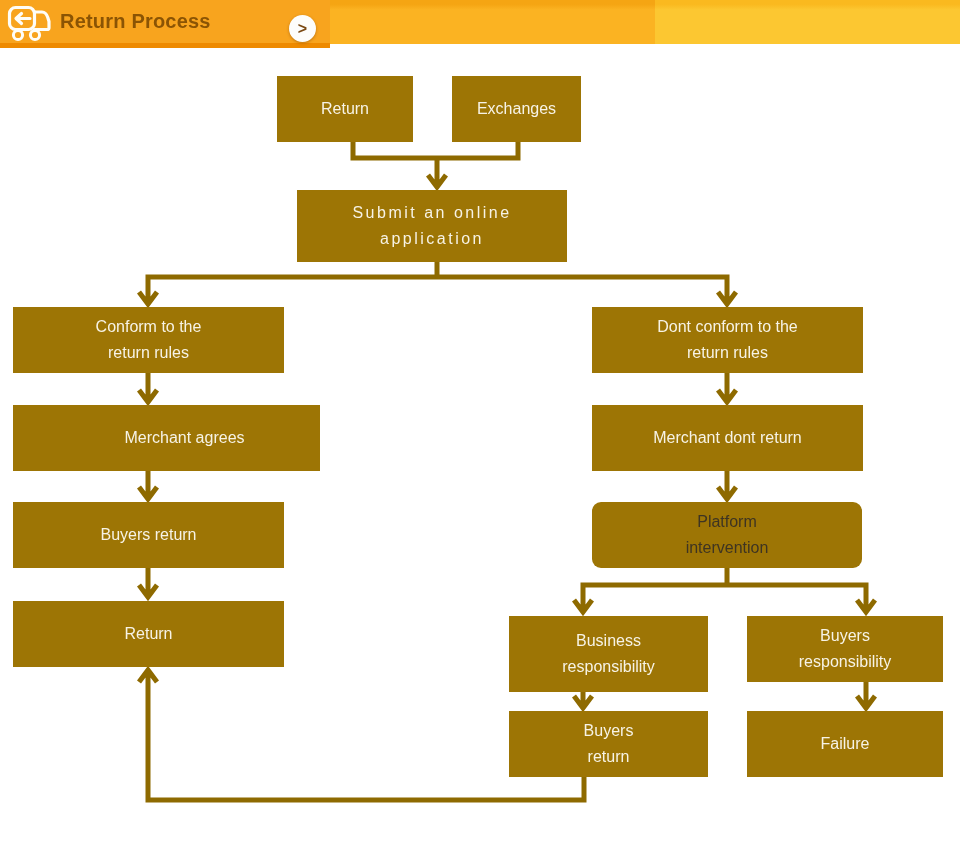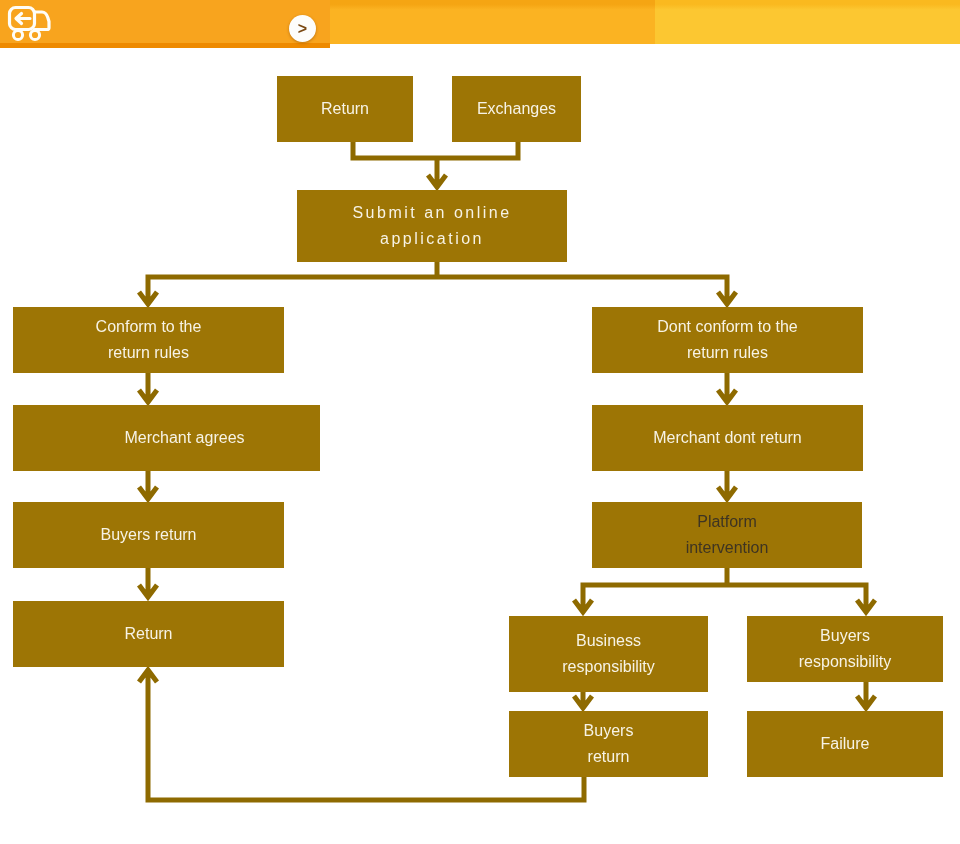--- a/index.html
+++ b/index.html
@@ -49,21 +49,21 @@
   .node.spaced { letter-spacing:2.5px; }
   .n0  { left:277px; top:76px;  width:136px; height:66px; }
   .n1  { left:452px; top:76px;  width:129px; height:66px; }
   .n2  { left:297px; top:190px; width:270px; height:72px; }
   .n3  { left:13px;  top:307px; width:271px; height:66px; }
   .n4  { left:13px;  top:405px; width:271px; height:66px;padding-left:36px; }
   .n5  { left:13px;  top:502px; width:271px; height:66px; }
   .n6  { left:13px;  top:601px; width:271px; height:66px; }
   .n7  { left:592px; top:307px; width:271px; height:66px; }
   .n8  { left:592px; top:405px; width:271px; height:66px; }
-  .n9  { left:592px; top:502px; width:270px; height:66px; }
+  .n9  { left:592px; top:502px; width:270px; height:66px;border-radius:9px; }
   .n10 { left:509px; top:616px; width:199px; height:76px; }
   .n11 { left:747px; top:616px; width:196px; height:66px; }
   .n12 { left:509px; top:711px; width:199px; height:66px; }
   .n13 { left:747px; top:711px; width:196px; height:66px; }
 </style>
 </head>
 <body>
 
 <div class="header">
   <div class="hseg hseg-left"></div>
@@ -75,20 +75,21 @@
       <g fill="none" stroke="#FEFDF8" stroke-width="3.2" stroke-linecap="round" stroke-linejoin="round">
         <rect x="2.5" y="3.5" width="25" height="22" rx="6"></rect>
         <path d="M23 14.5 H10 M14.5 9.5 L9 14.5 L14.5 19.5"></path>
         <path d="M27.5 8 H35 C38.5 8 39.8 10.5 40.8 13.5 L42 17.5 V24 C42 25 41.2 25.5 40 25.5 H27.5"></path>
       </g>
       <circle cx="11" cy="31" r="4.6" fill="#F8A41E" stroke="#FEFDF8" stroke-width="3"></circle>
       <circle cx="28" cy="31" r="4.6" fill="#F8A41E" stroke="#FEFDF8" stroke-width="3"></circle>
     </svg>
   </span>
 
+  <span class="header-title">Return Process</span>
   <button class="more-btn">&gt;</button>
 </div>
 
 <svg class="connector-svg" viewBox="0 0 960 844">
   <path fill="none" stroke="#8E6A00" stroke-width="5" stroke-linejoin="miter" d="
     M353 142 V158  M518 142 V158  M350.5 158 H520.5
     M437 158 V183  M428 175 L437 187 L446 175
     M437 258 V277  M145.5 277 H729.5
     M148 277 V300  M139 292 L148 304 L157 292
     M727 277 V300  M718 292 L727 304 L736 292

